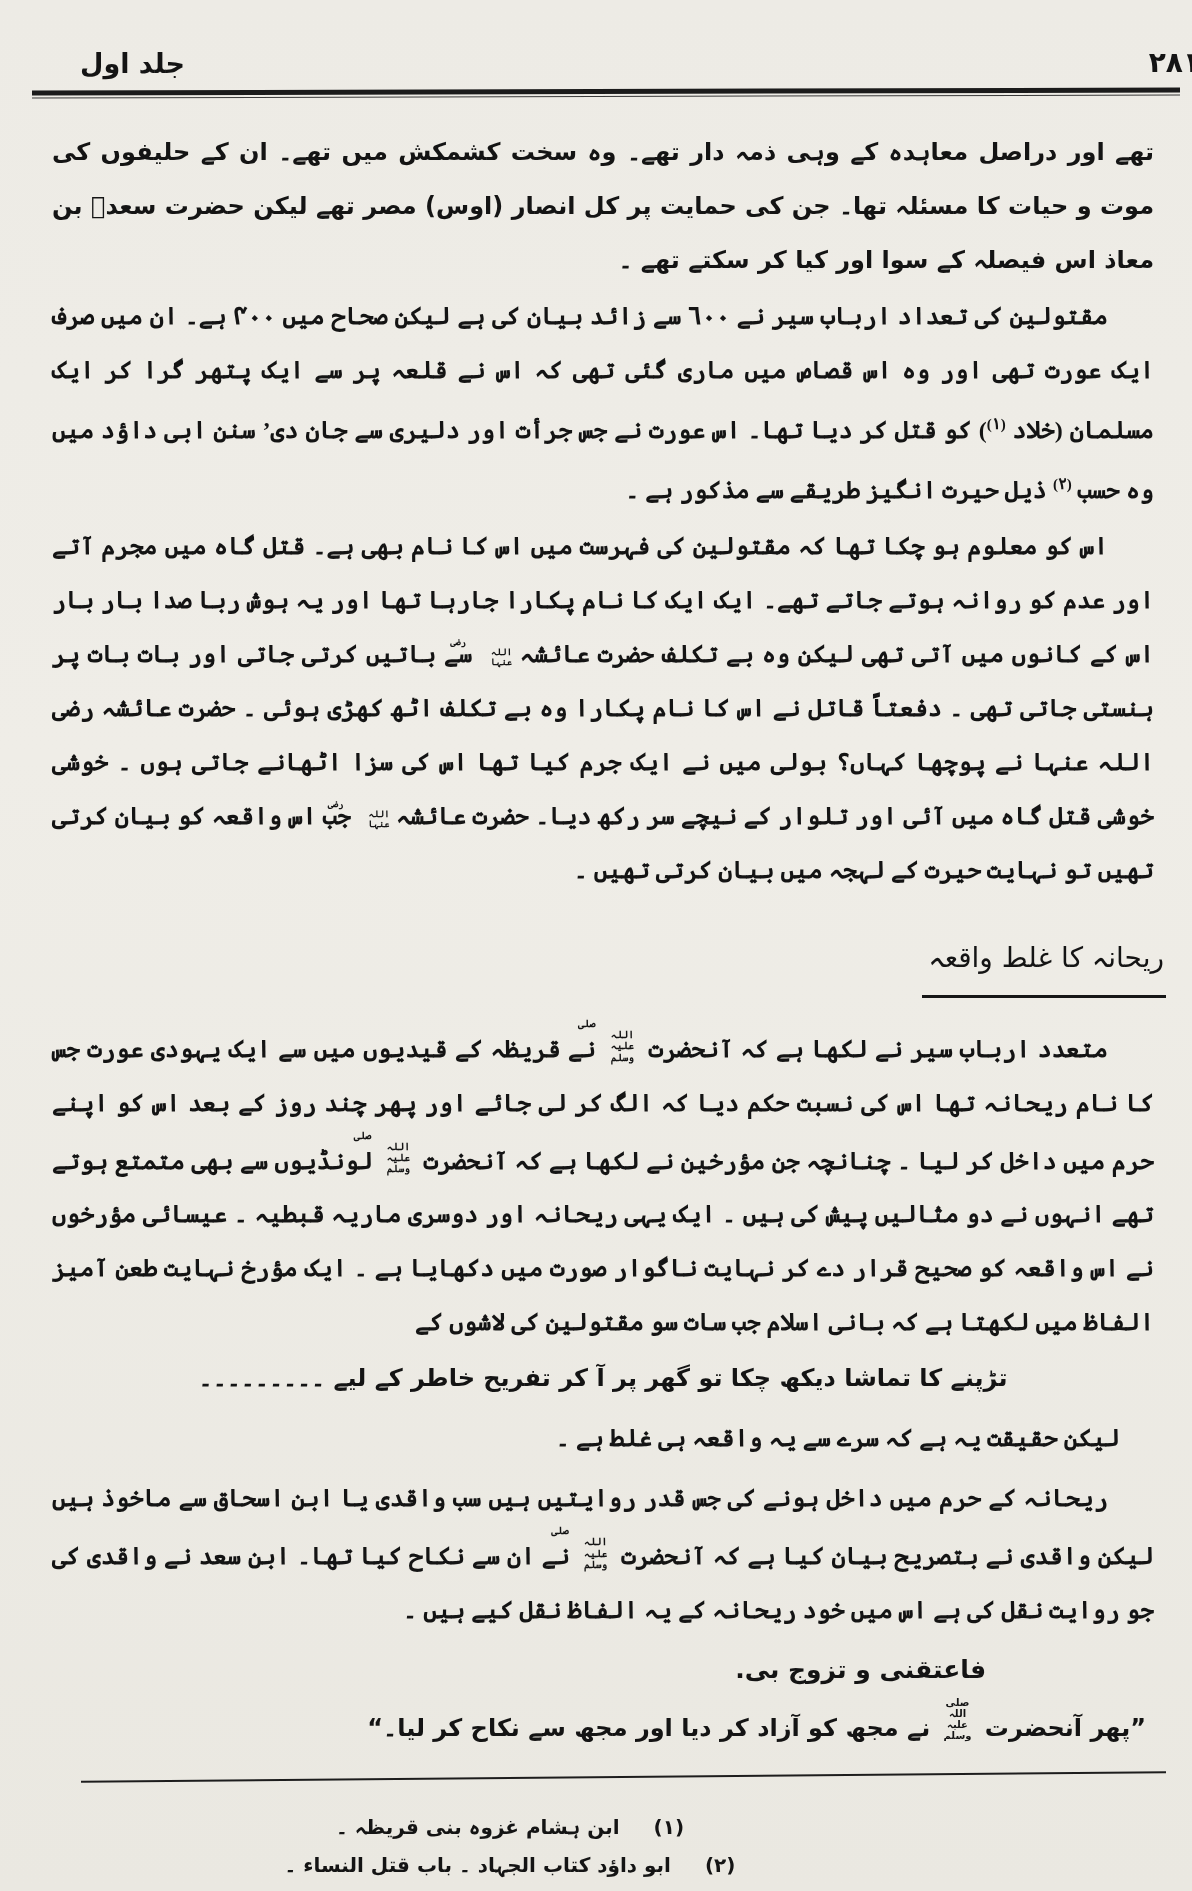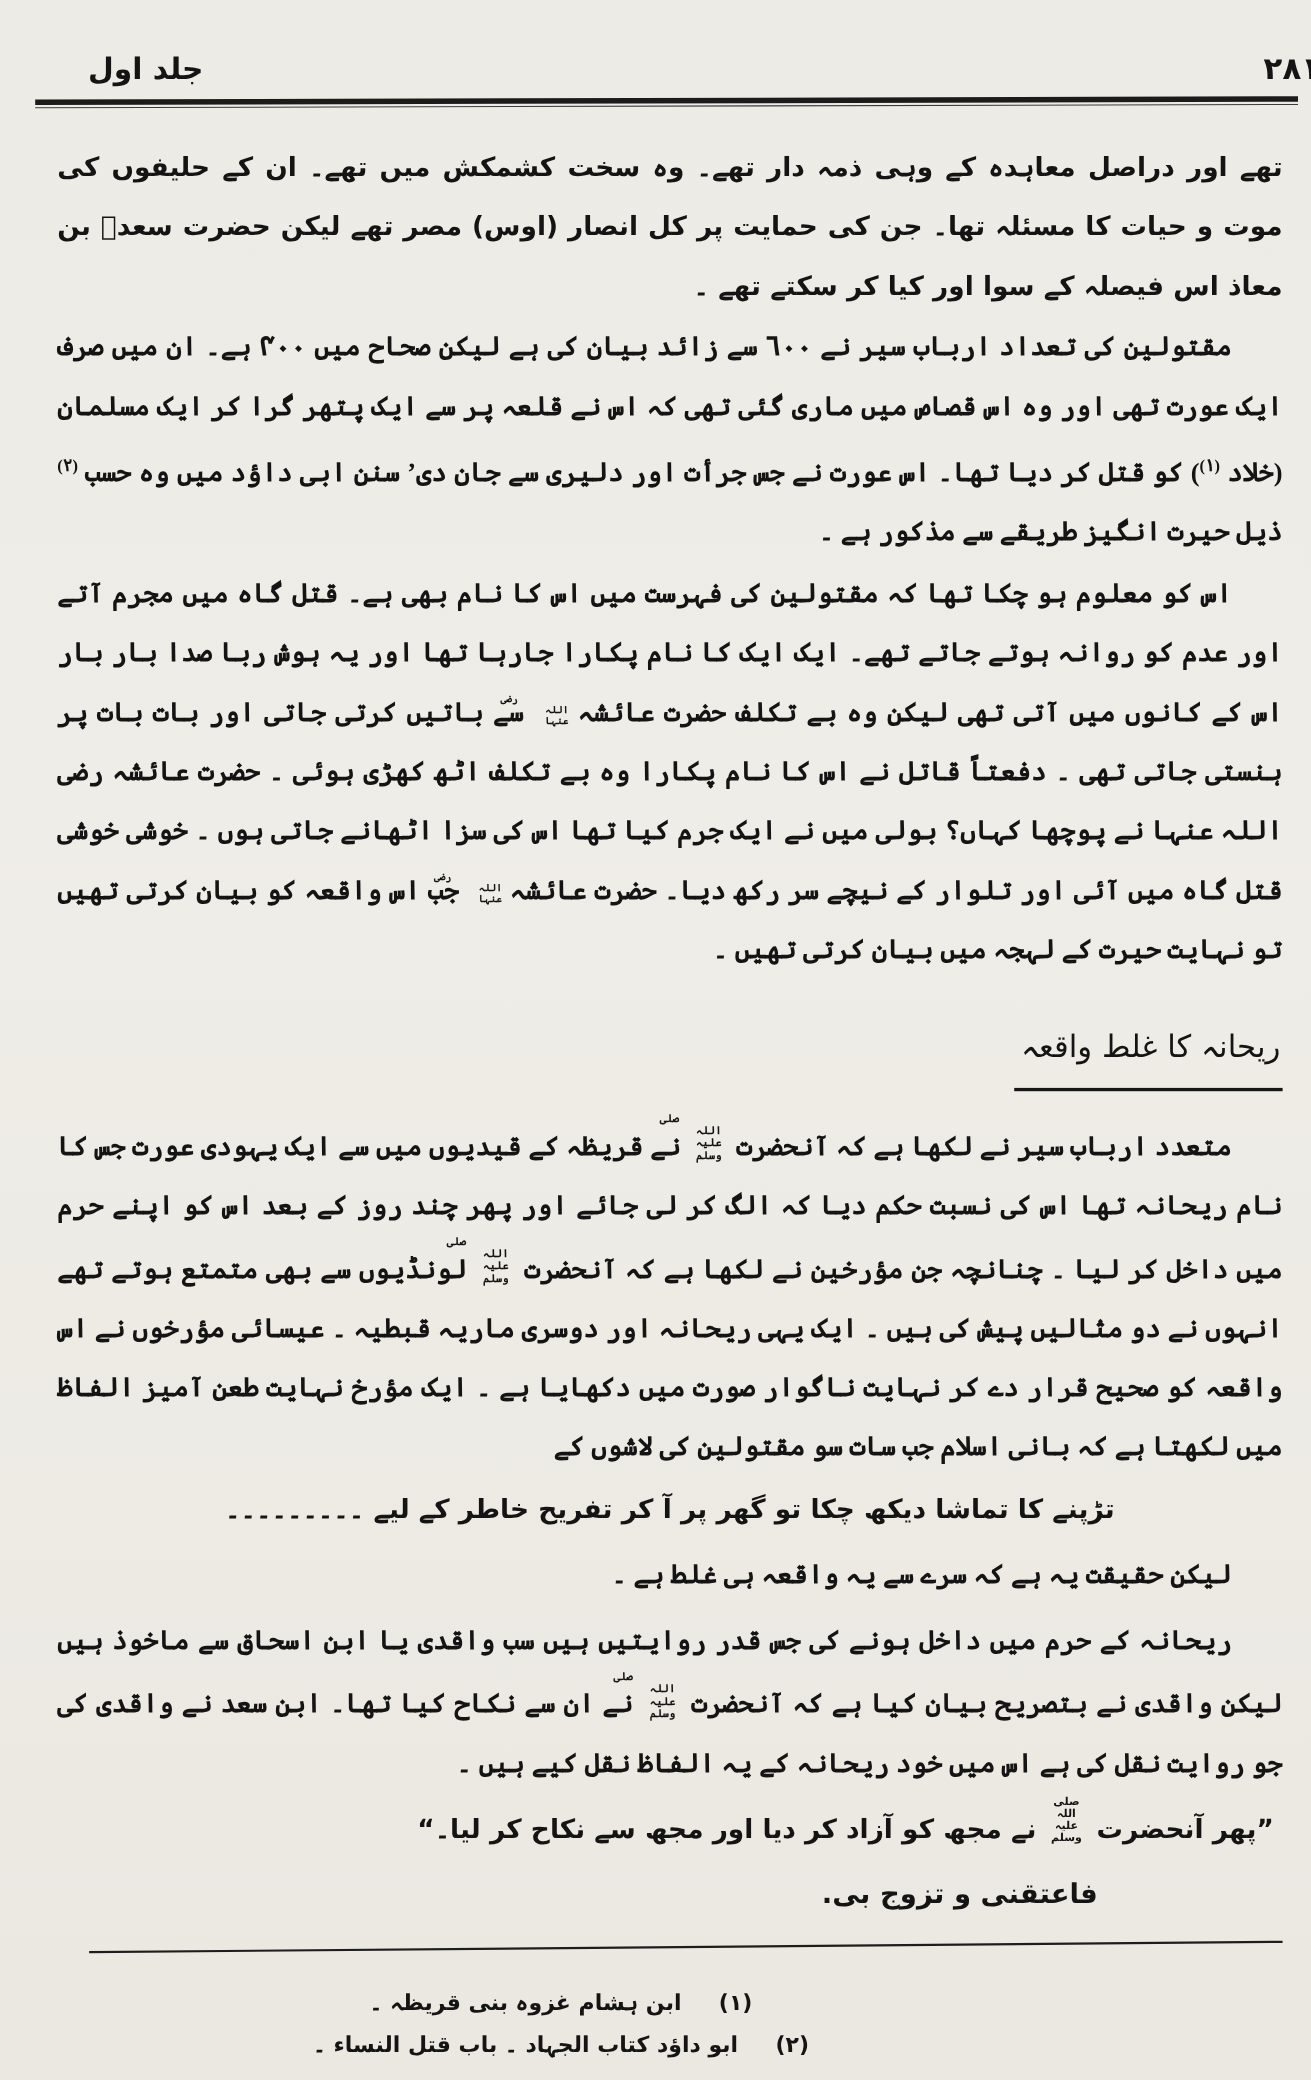--- a/index.html
+++ b/index.html
@@ -28,21 +28,21 @@
   .header .volume{font-size:27px;font-weight:700;}
   .header-rule{
     border-top:5px solid #1b1b1b;
     border-bottom:1px solid #3a3a3a;
     height:2px;
     margin:0 -14px 28px -20px;
     transform:rotate(-0.15deg);
   }
   
   .bodytext{font-size:24px;line-height:54px;font-weight:700;text-align:justify;}
-  .para{margin:0 0 2px 0;}
+  .para{margin:0 12px 2px 0;}
   .indent{text-indent:46px;font-family:Liberation Serif, serif;}
   .hon{
     display:inline-block;width:38px;font-size:10px;line-height:1.12;
     text-align:center;vertical-align:-4px;font-weight:700;white-space:normal;
   }
   .rda{
     display:inline-block;width:32px;font-size:9px;line-height:1.1;
     vertical-align:-3px;font-weight:700;
   }
   .fnref{font-size:15px;vertical-align:9px;font-weight:700;}
@@ -96,23 +96,23 @@
     </div>
 
     <p class="para indent"><span>متعدد ارباب سیر نے لکھا ہے کہ آنحضرت </span><span class="hon">صلی اللہ علیہ وسلم</span><span> نے قریظہ کے قیدیوں میں سے ایک یہودی عورت جس کا نام ریحانہ تھا اس کی نسبت حکم دیا کہ الگ کر لی جائے اور پھر چند روز کے بعد اس کو اپنے حرم میں داخل کر لیا ۔ چنانچہ جن مؤرخین نے لکھا ہے کہ آنحضرت </span><span class="hon">صلی اللہ علیہ وسلم</span><span> لونڈیوں سے بھی متمتع ہوتے تھے انہوں نے دو مثالیں پیش کی ہیں ۔ ایک یہی ریحانہ اور دوسری ماریہ قبطیہ ۔ عیسائی مؤرخوں نے اس واقعہ کو صحیح قرار دے کر نہایت ناگوار صورت میں دکھایا ہے ۔ ایک مؤرخ نہایت طعن آمیز الفاظ میں لکھتا ہے کہ بانی اسلام جب سات سو مقتولین کی لاشوں کے</span></p>
 
     <p class="para dash-line"><span>تڑپنے کا تماشا دیکھ چکا تو گھر پر آ کر تفریح خاطر کے لیے ۔۔۔۔۔۔۔۔۔</span></p>
 
     <p class="para indent short-para"><span>لیکن حقیقت یہ ہے کہ سرے سے یہ واقعہ ہی غلط ہے ۔</span></p>
 
     <p class="para indent"><span>ریحانہ کے حرم میں داخل ہونے کی جس قدر روایتیں ہیں سب واقدی یا ابن اسحاق سے ماخوذ ہیں لیکن واقدی نے بتصریح بیان کیا ہے کہ آنحضرت </span><span class="hon">صلی اللہ علیہ وسلم</span><span> نے ان سے نکاح کیا تھا۔ ابن سعد نے واقدی کی جو روایت نقل کی ہے اس میں خود ریحانہ کے یہ الفاظ نقل کیے ہیں ۔</span></p>
 
+    <p class="para arabic-quote"><span>فاعتقنی و تزوج بی.</span></p>
+
     <p class="para translation"><span>”پھر آنحضرت </span><span class="hon">صلی اللہ علیہ وسلم</span><span> نے مجھ کو آزاد کر دیا اور مجھ سے نکاح کر لیا۔“</span></p>
-
-    <p class="para arabic-quote"><span>فاعتقنی و تزوج بی.</span></p>
 
   </div>
 
   <div class="fn-divider"></div>
 
   <div class="footnotes">
     <div class="footnote">
       <span class="fn-marker">(۱)</span><span>ابن ہشام غزوہ بنی قریظہ ۔</span>
     </div>
     <div class="footnote">

